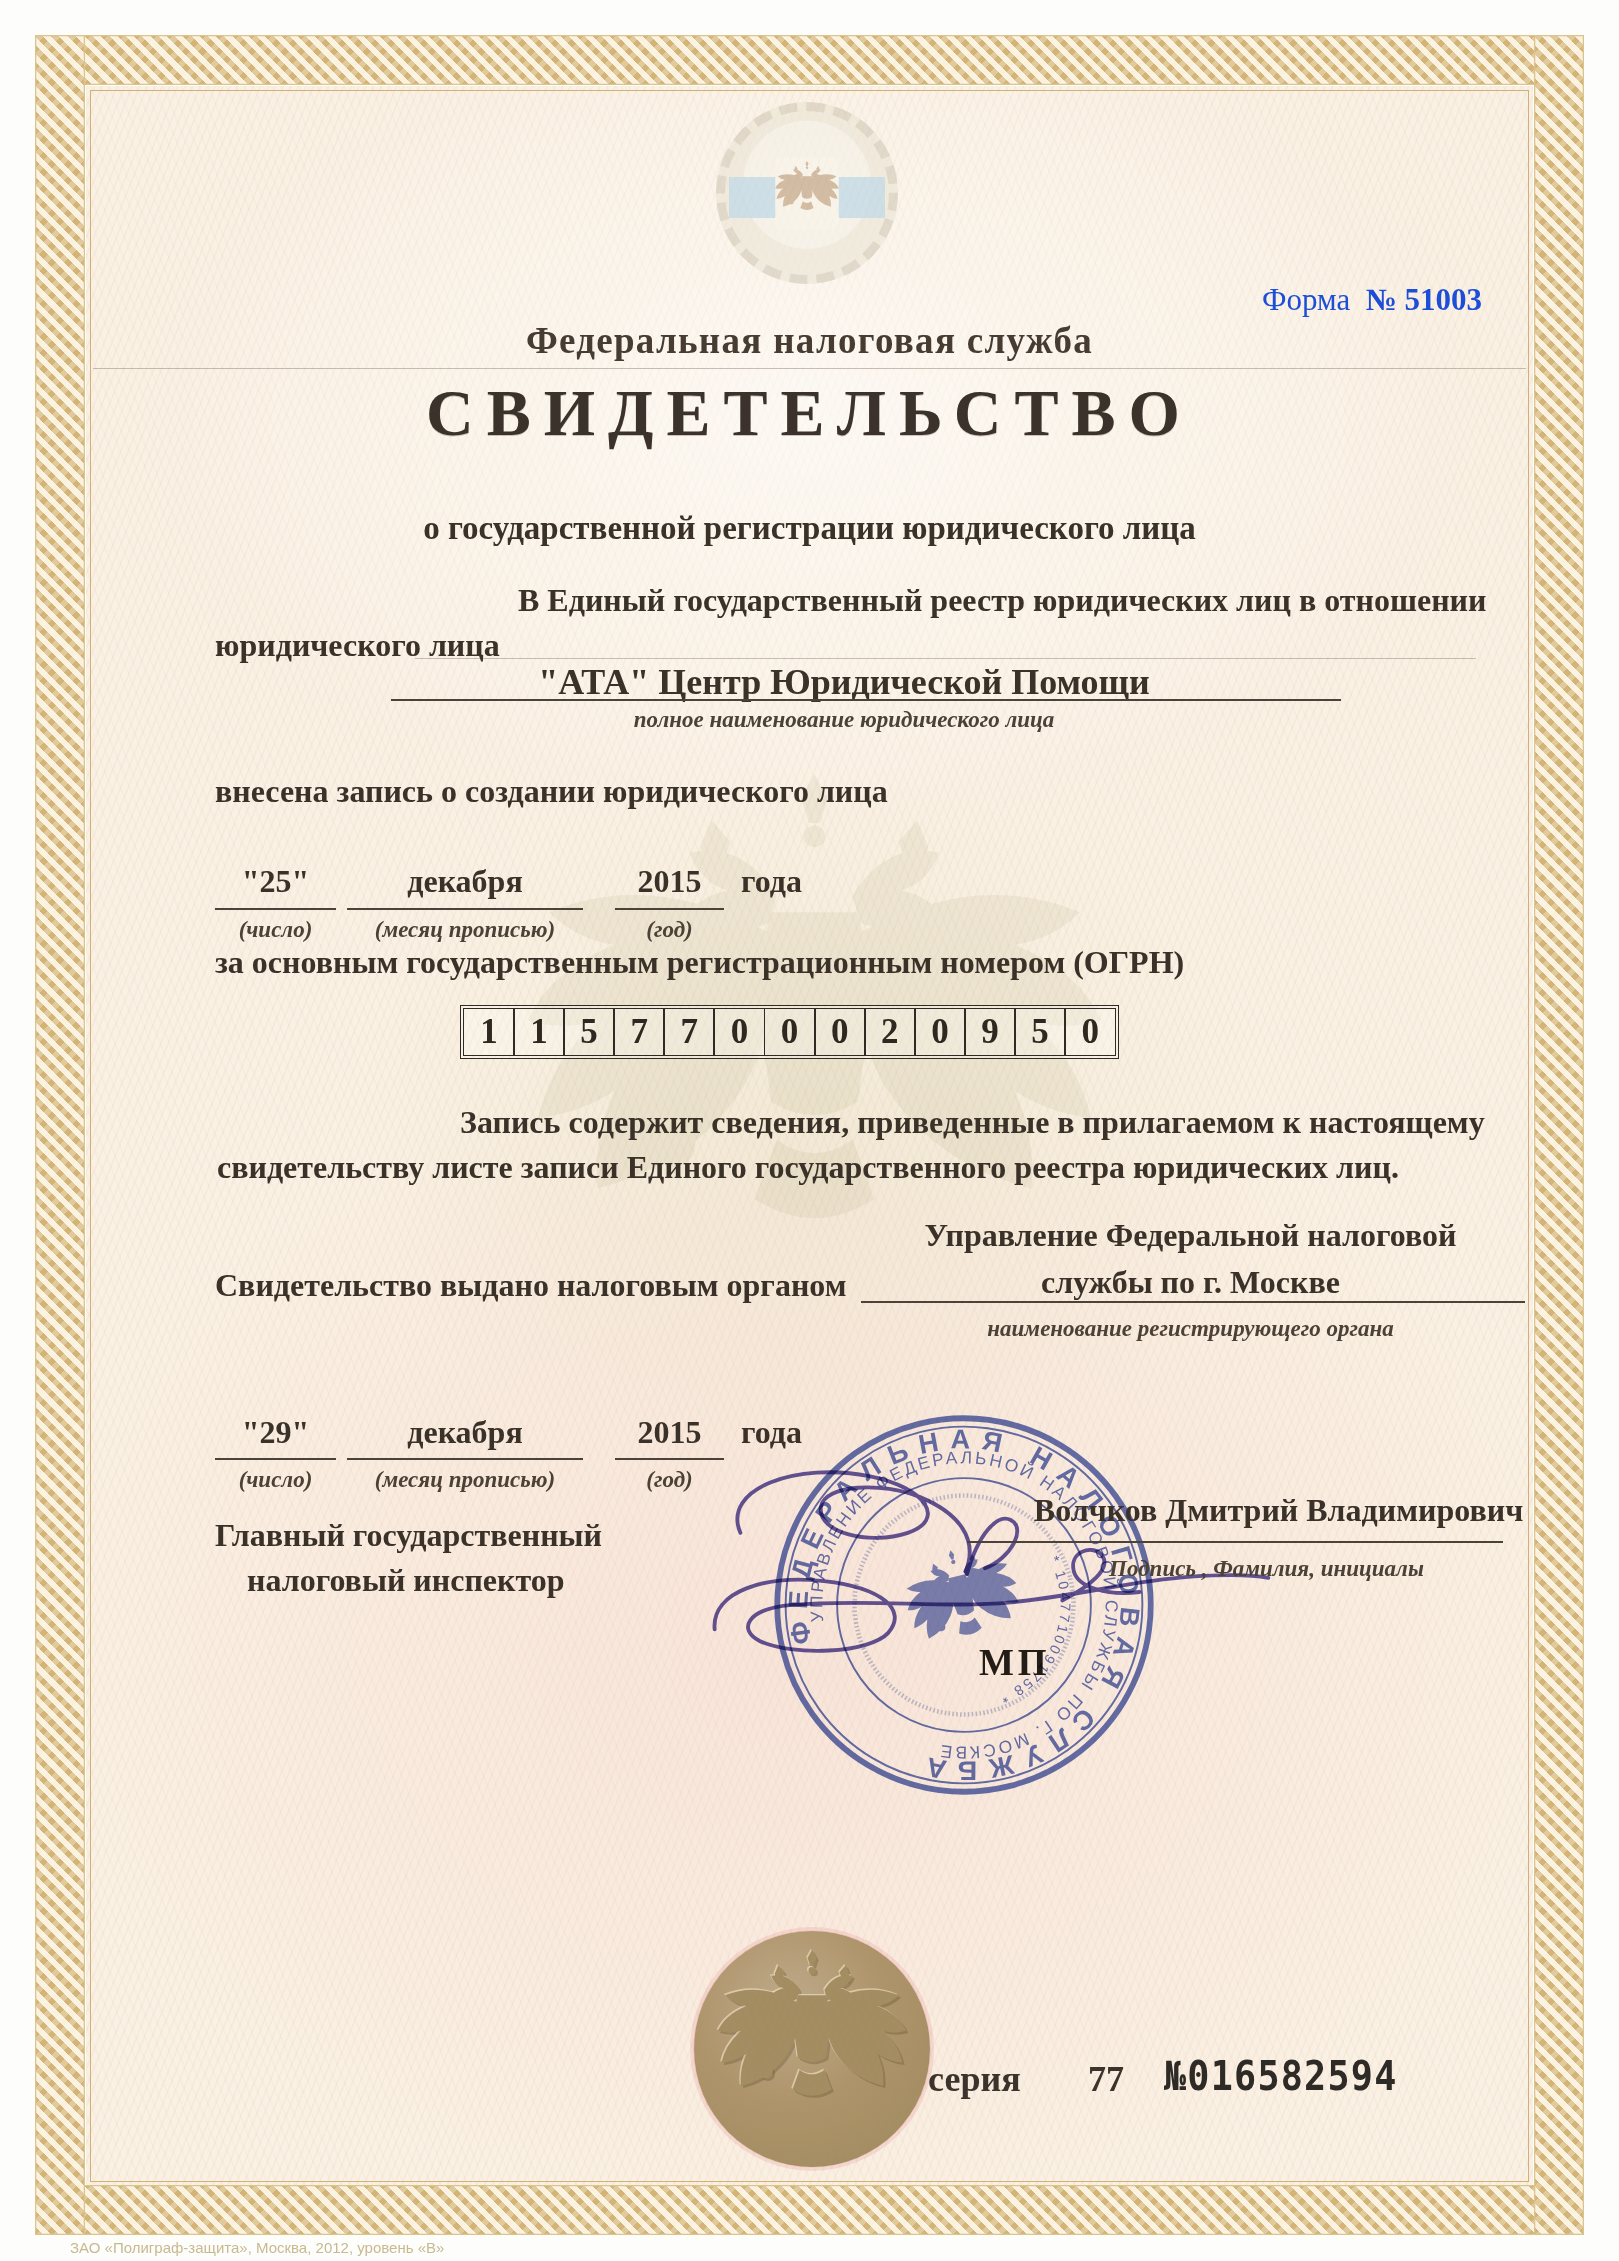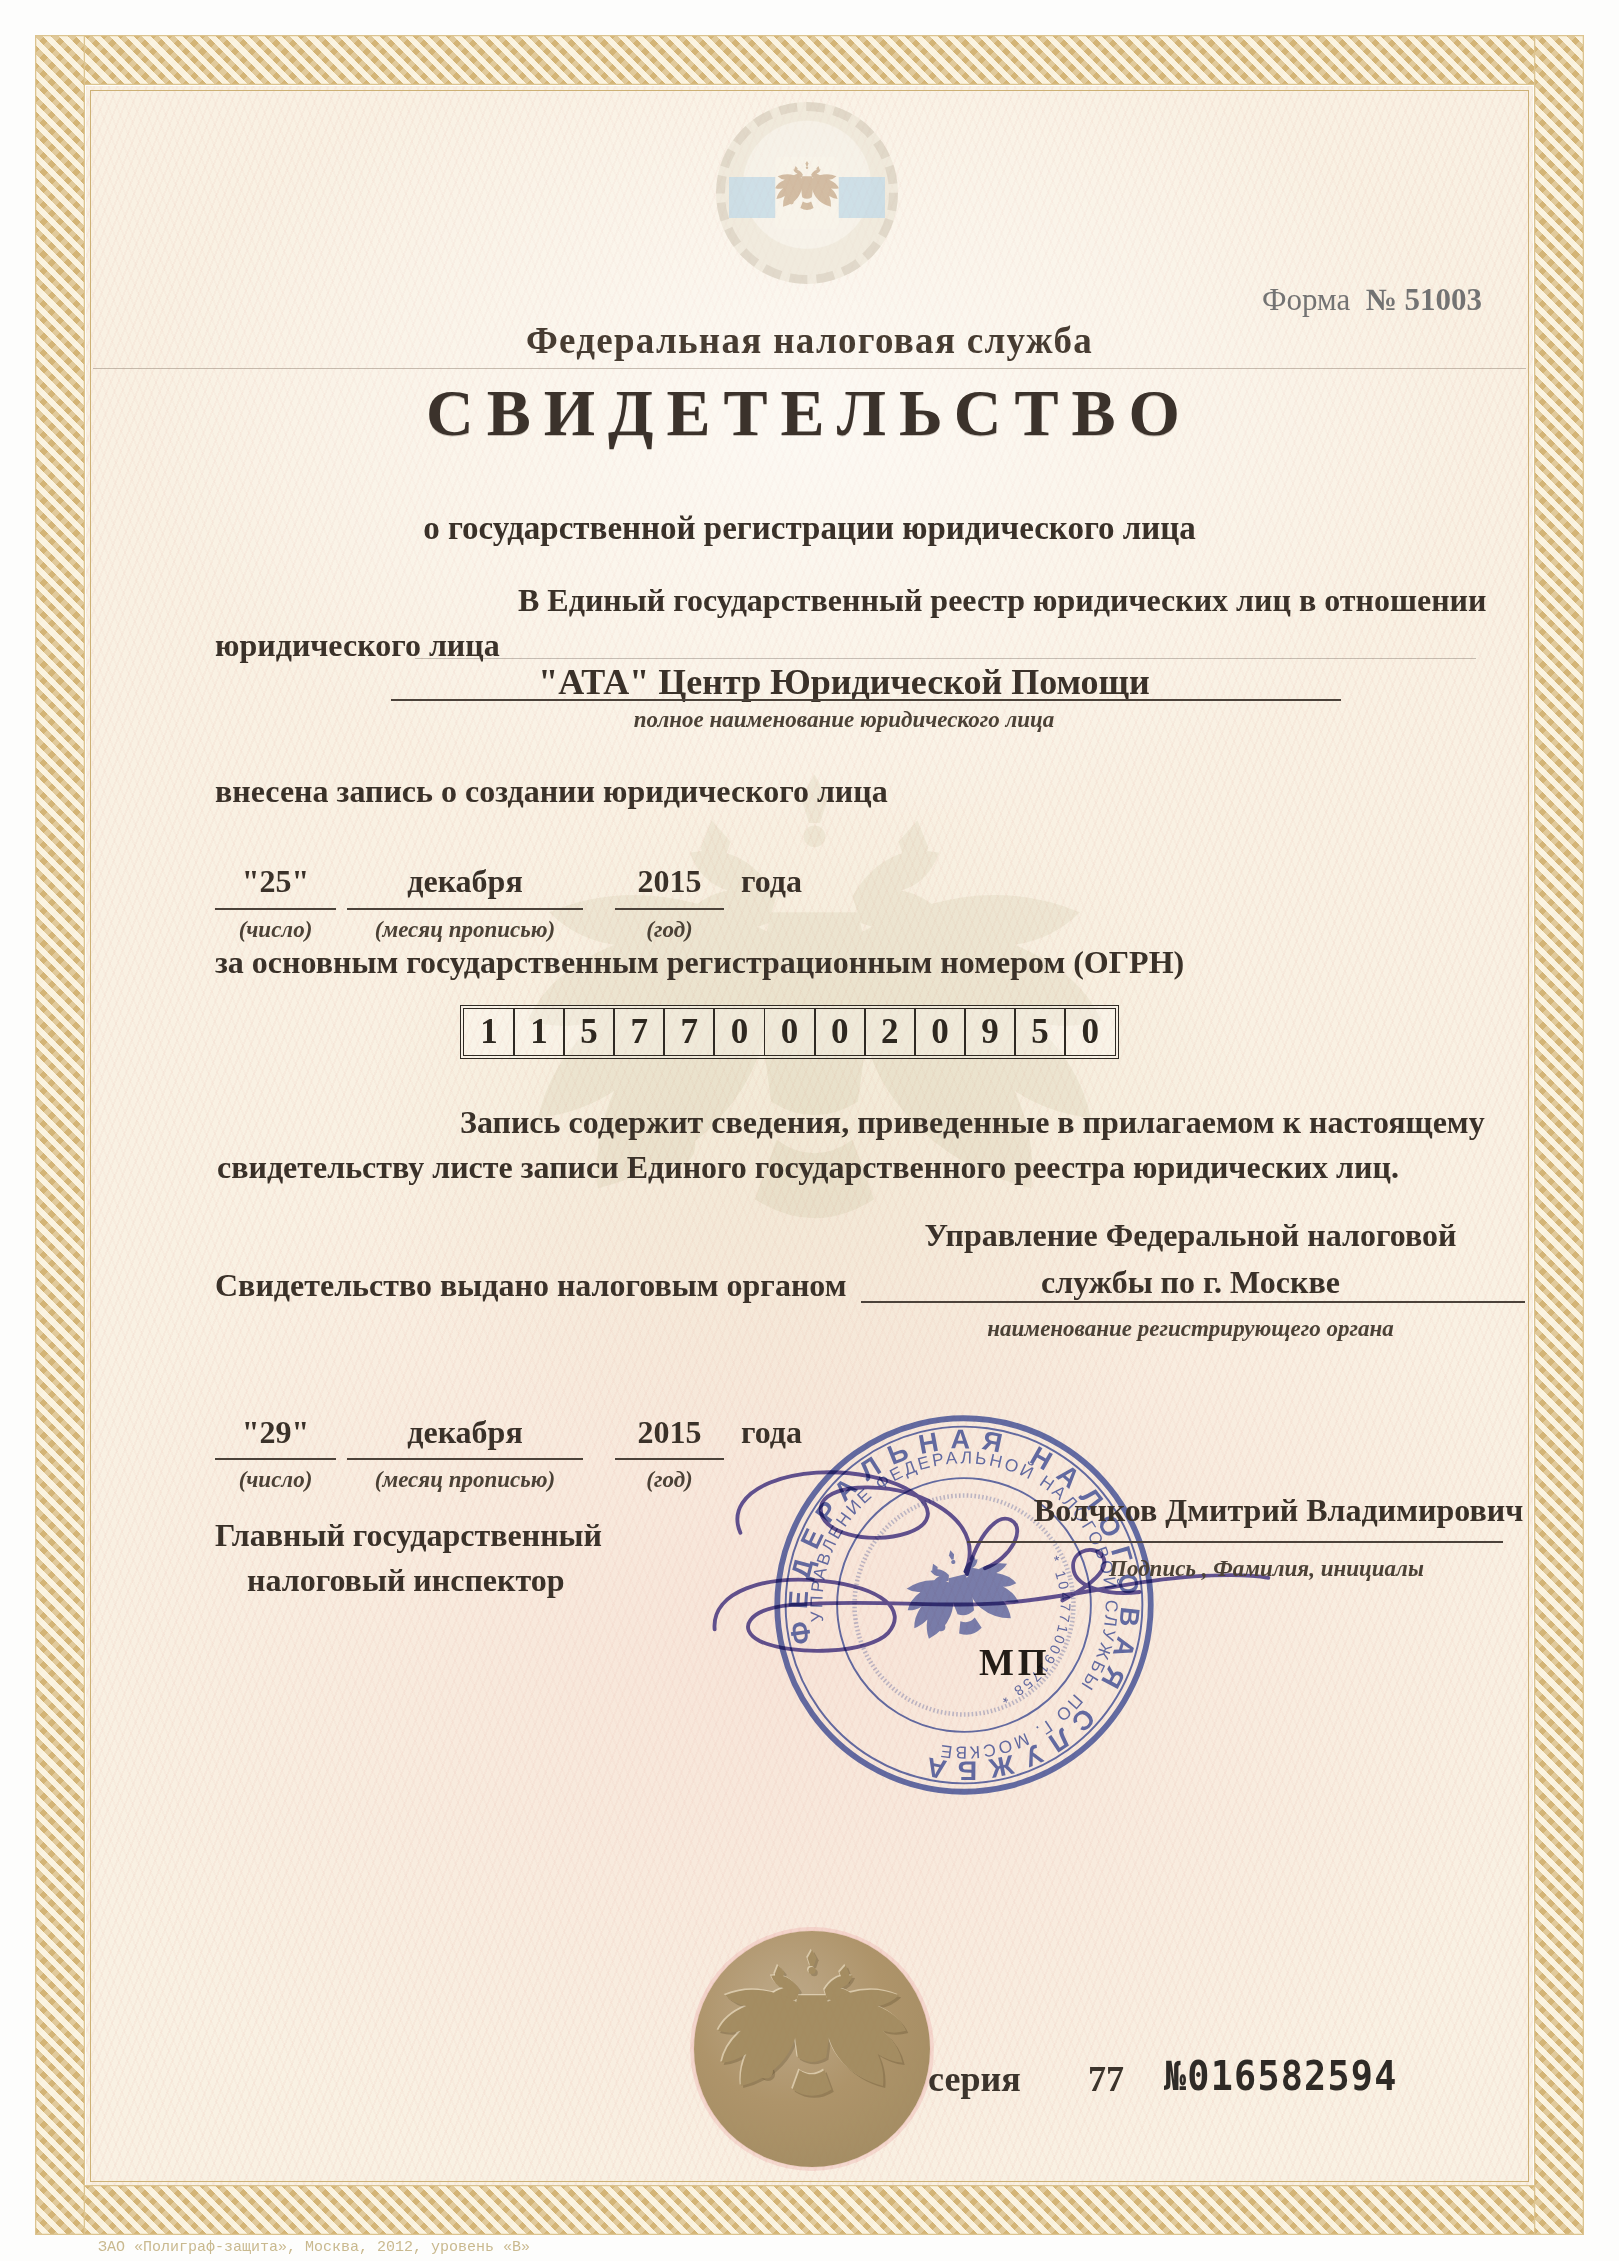--- a/index.html
+++ b/index.html
@@ -28,21 +28,21 @@
       radial-gradient(ellipse 612px 483px at 50% 50%, rgba(204,198,148,.16), rgba(204,198,148,0) 75%),
       repeating-linear-gradient(112deg, rgba(224,162,150,.085) 0 1.9px, rgba(255,255,255,0) 1.9px 7px),
       repeating-linear-gradient(68deg, rgba(224,162,150,.06) 0 1.9px, rgba(255,255,255,0) 1.9px 8.4px);}
   .body-line{font-size:32px;font-weight:bold;color:#3a3129;white-space:nowrap;}
   .caption{font-size:23px;font-style:italic;font-weight:bold;color:#4b4136;}
   .rule{background:#4b423a;height:1.9px;}
   .rule.soft{height:1.3px;opacity:.5;}
   .center{text-align:center;}
 
   
-  .form-line{font-size:31px;color:#737373;white-space:nowrap;}
+  .form-line{font-size:31px;color:#1d4ed8;white-space:nowrap;}
   .form-line b{font-weight:bold;}
   .agency{left:0;right:0;top:319px;font-size:37px;font-weight:bold;letter-spacing:1.3px;color:#473c32;}
   .agency-rule{left:93px;right:93px;top:368px;height:1.3px;background:#9a8d7d;opacity:.55;}
   .big-title{left:0;right:0;top:375px;font-size:66px;font-weight:bold;letter-spacing:13px;color:#3b322b;
              text-shadow:0 0.6px 0.6px rgba(60,45,30,.25);}
   .subtitle{left:0;right:0;top:510px;font-size:33px;font-weight:bold;color:#3a3129;}
 
   
   .ogrn-row{left:460px;top:1005px;border:1.9px solid #2f2a24;padding:1.9px;display:flex;background:rgba(255,255,255,.25);}
   .ogrn-cell{width:52px;height:48px;border:1.9px solid #2f2a24;margin-left:-1.9px;box-sizing:border-box;
@@ -71,21 +71,21 @@
   
   .goldseal{left:694px;top:1931px;width:236px;height:236px;border-radius:50%;
             background:radial-gradient(circle at 40% 32%, #bda888 0%, #ac9267 45%, #9c855b 100%);
             box-shadow:0 0 0 3.9px rgba(231,158,158,.30), 0 0 0 0.6px rgba(214,126,126,.25);
             display:flex;align-items:center;justify-content:center;opacity:.97;}
 
   
   .series-label{font-size:36px;font-weight:bold;color:#3c342c;}
   .series-number{font-family:"DejaVu Sans Mono", monospace;font-size:40px;font-weight:bold;color:#2e2a26;
                  letter-spacing:1.3px;transform:scaleX(.92);transform-origin:left;}
-  .printer-note{font-family:Liberation Mono, monospace;font-size:15px;color:#c9b98f;margin-left:28px;}
+  .printer-note{font-family:Liberation Sans, sans-serif;font-size:15px;color:#c9b98f;}
 </style>
 </head>
 <body>
 
 <svg width="0" height="0" style="position:absolute" aria-hidden="true">
   <defs>
     <g id="eagle-shape">
       <path d="M-5,-98 l5,-9 5,9 -3,9 h-4 z"></path>
       <path d="M-42,-80 l4,-10 7,8 -3,9 -6,1 z"></path>
       <path d="M31,-82 l7,-8 4,10 -2,8 -6,-1 z"></path>

